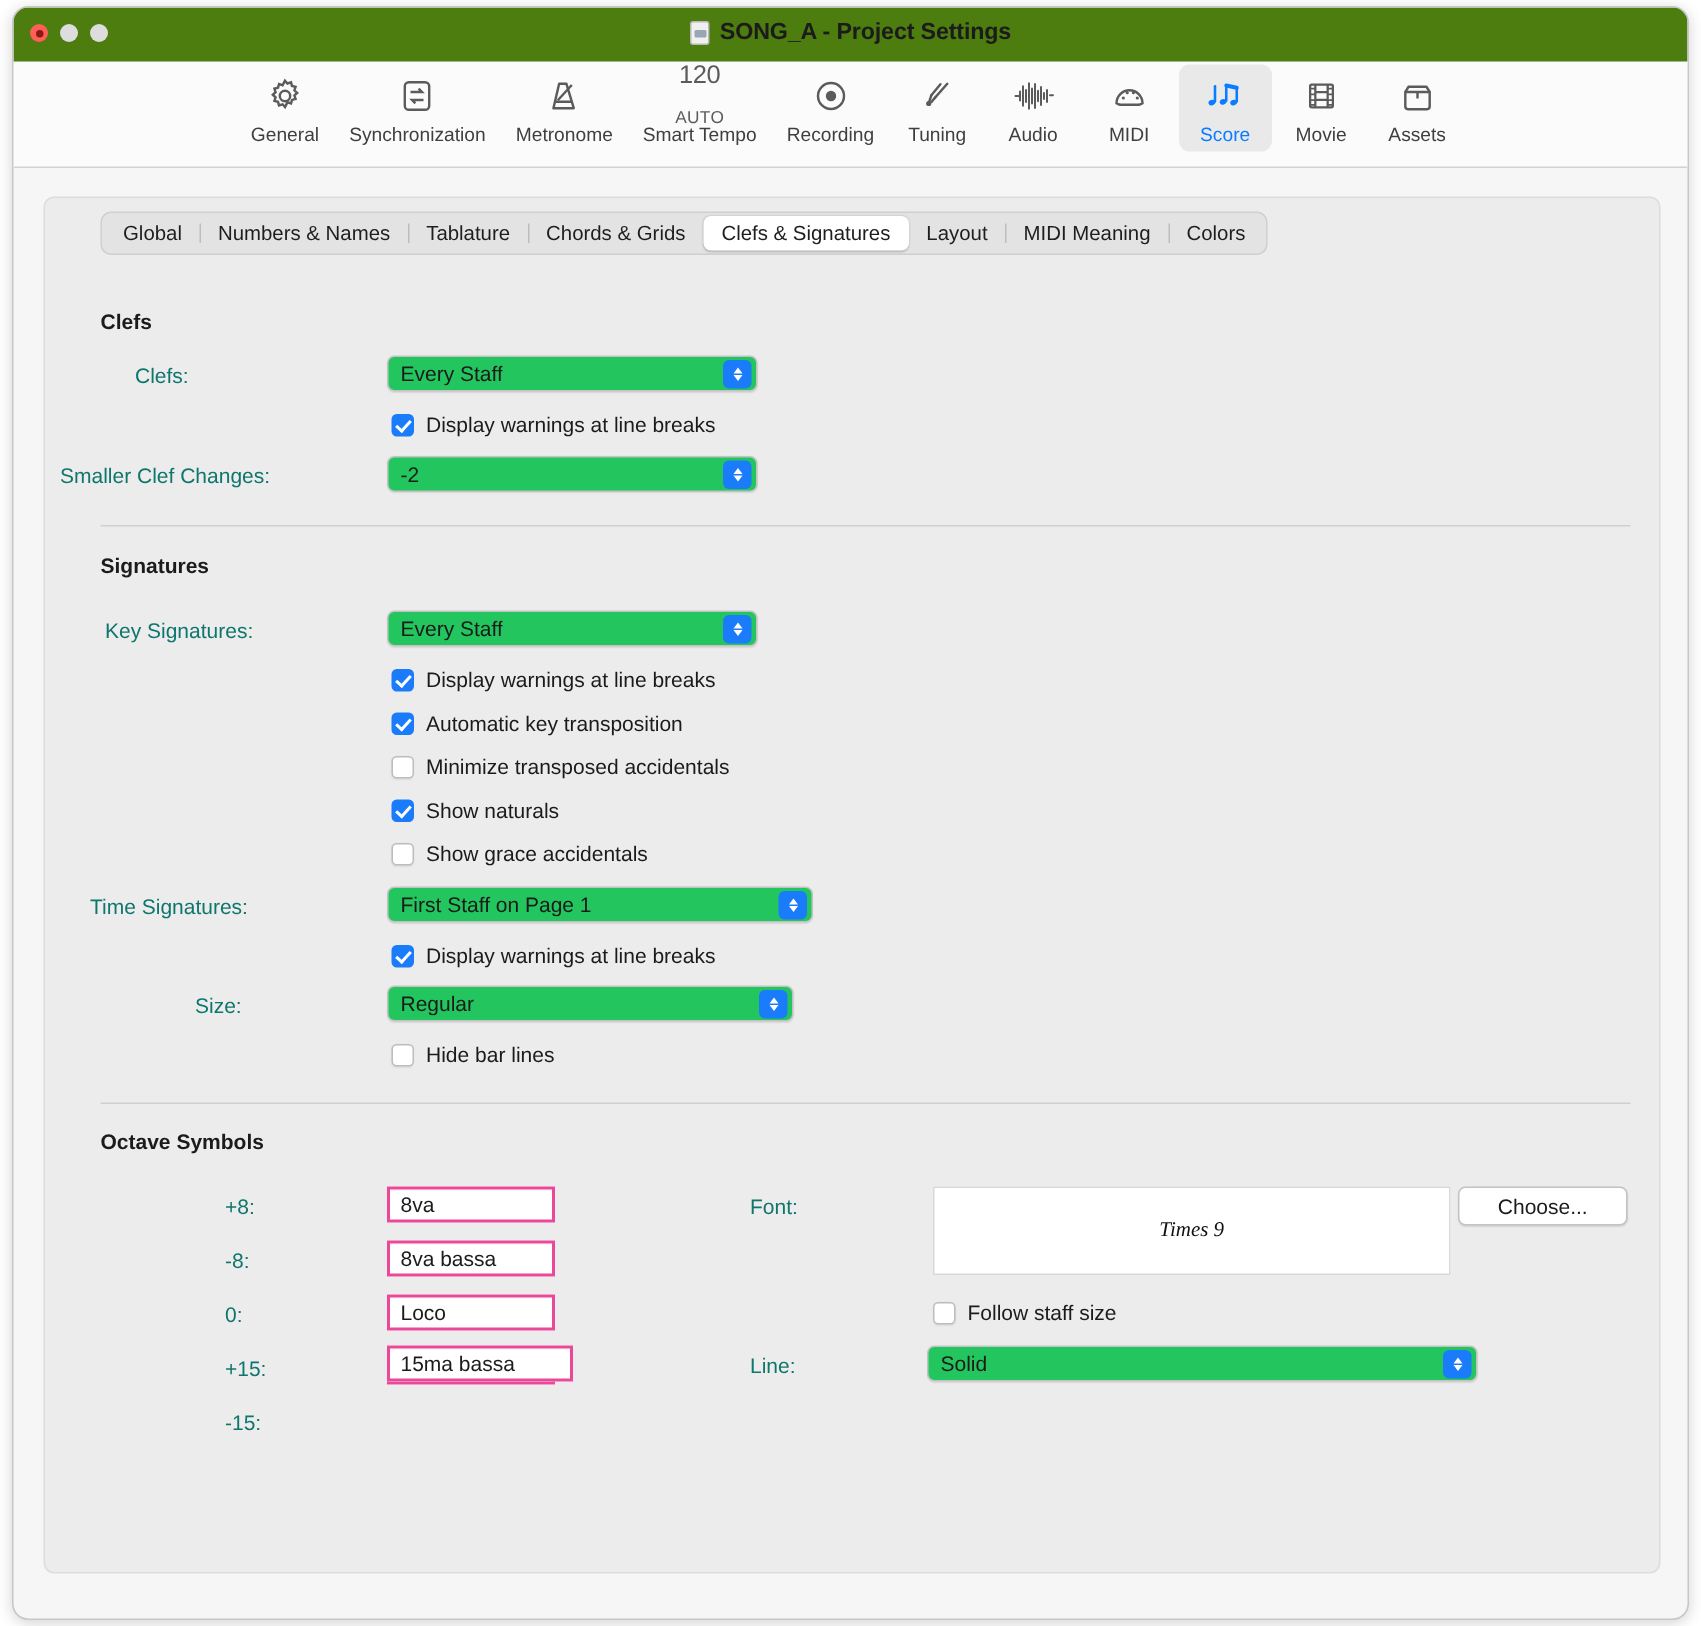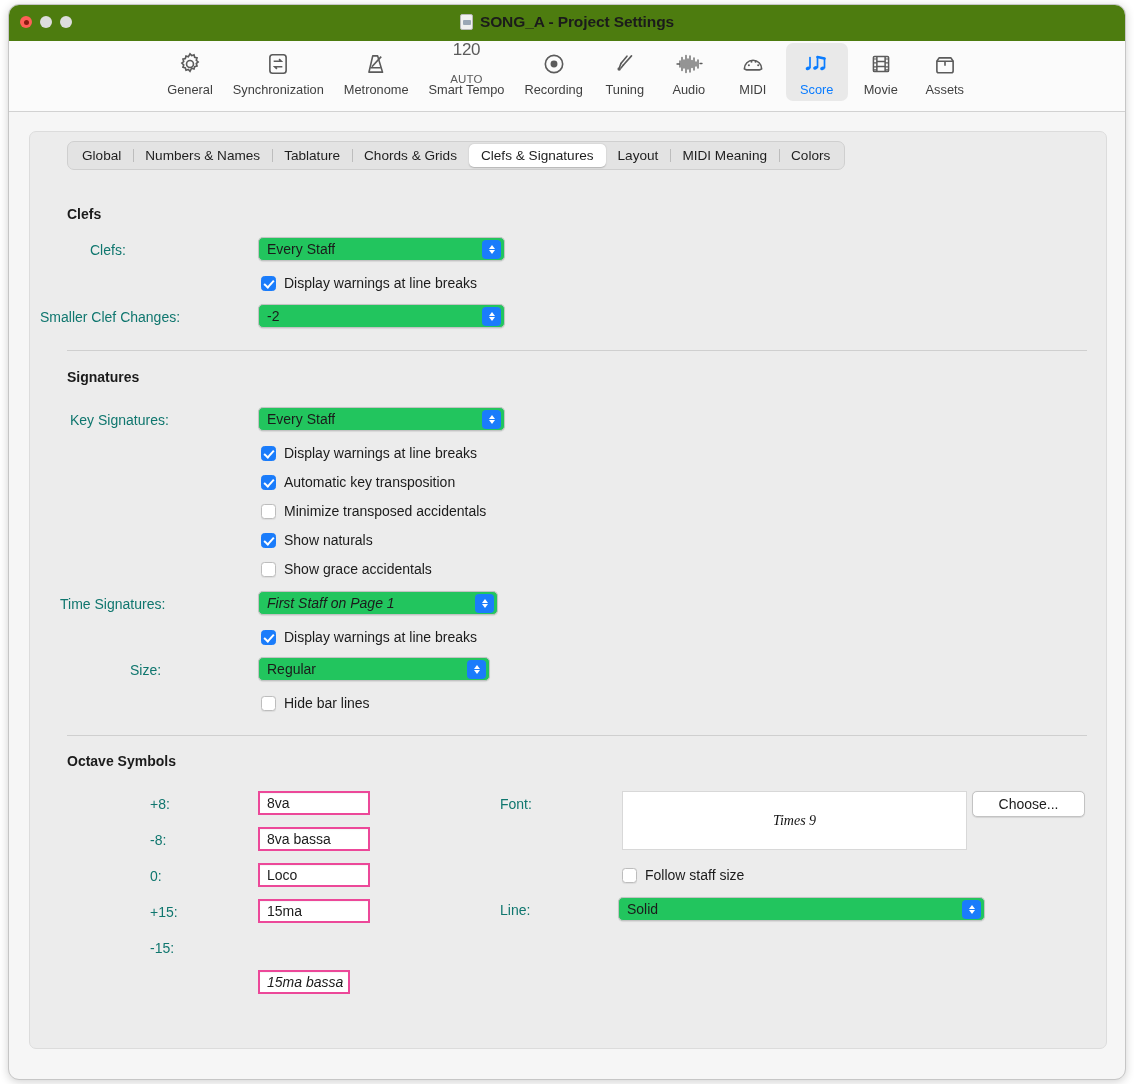--- a/index.html
+++ b/index.html
@@ -413,35 +413,35 @@
     <div class="cbrow" style="left:231px; top:400px;">
       <div class="cbox on"></div>
       <div class="cblabel">Show naturals</div>
     </div>
     <div class="cbrow" style="left:231px; top:429px;">
       <div class="cbox off"></div>
       <div class="cblabel">Show grace accidentals</div>
     </div>
 
     <div class="row-label" style="left:30px; top:464px; width:195px;">Time Signatures:</div>
-    <div class="popup" style="left:228px; top:459px; width:240px;font-style:italic;">
+    <div class="popup" style="left:228px; top:459px; width:284px;">
       <div class="val">First Staff on Page 1</div>
       <div class="arrows">
           <span class="up"></span>
           <span class="dn"></span>
         </div>
     </div>
 
     <div class="cbrow" style="left:231px; top:497px;">
       <div class="cbox on"></div>
       <div class="cblabel">Display warnings at line breaks</div>
     </div>
 
     <div class="row-label" style="left:100px; top:530px; width:125px;">Size:</div>
-    <div class="popup" style="left:228px; top:525px; width:232px;">
+    <div class="popup" style="left:228px; top:525px; width:271px;">
       <div class="val">Regular</div>
       <div class="arrows">
           <span class="up"></span>
           <span class="dn"></span>
         </div>
     </div>
 
     <div class="cbrow" style="left:231px; top:563px;">
       <div class="cbox off"></div>
       <div class="cblabel">Hide bar lines</div>
@@ -457,21 +457,21 @@
     <div class="row-label" style="left:120px; top:700px; width:105px;">-8:</div>
     <div class="tfield" style="left:228px; top:695px; width:112px;">8va bassa</div>
 
     <div class="row-label" style="left:120px; top:736px; width:105px;">0:</div>
     <div class="tfield" style="left:228px; top:731px; width:112px;">Loco</div>
 
     <div class="row-label" style="left:120px; top:772px; width:105px;">+15:</div>
     <div class="tfield" style="left:228px; top:767px; width:112px;">15ma</div>
 
     <div class="row-label" style="left:120px; top:808px; width:105px;">-15:</div>
-    <div class="tfield" style="left:228px; top:838px; width:92px;font-style:italic;">15ma bassa</div>
+    <div class="tfield" style="left:228px; top:765px; width:124px;">15ma bassa</div>
 
     <div class="row-label" style="left:470px; top:664px; width:65px;">Font:</div>
     <div class="fontwell" style="left:592px; top:659px; width:345px; height:59px;">
       <span>Times 9</span>
     </div>
     <div class="btn" style="left:942px; top:659px; width:113px; height:26px;">Choose...</div>
 
     <div class="cbrow" style="left:592px; top:735px;">
       <div class="cbox off"></div>
       <div class="cblabel">Follow staff size</div>

